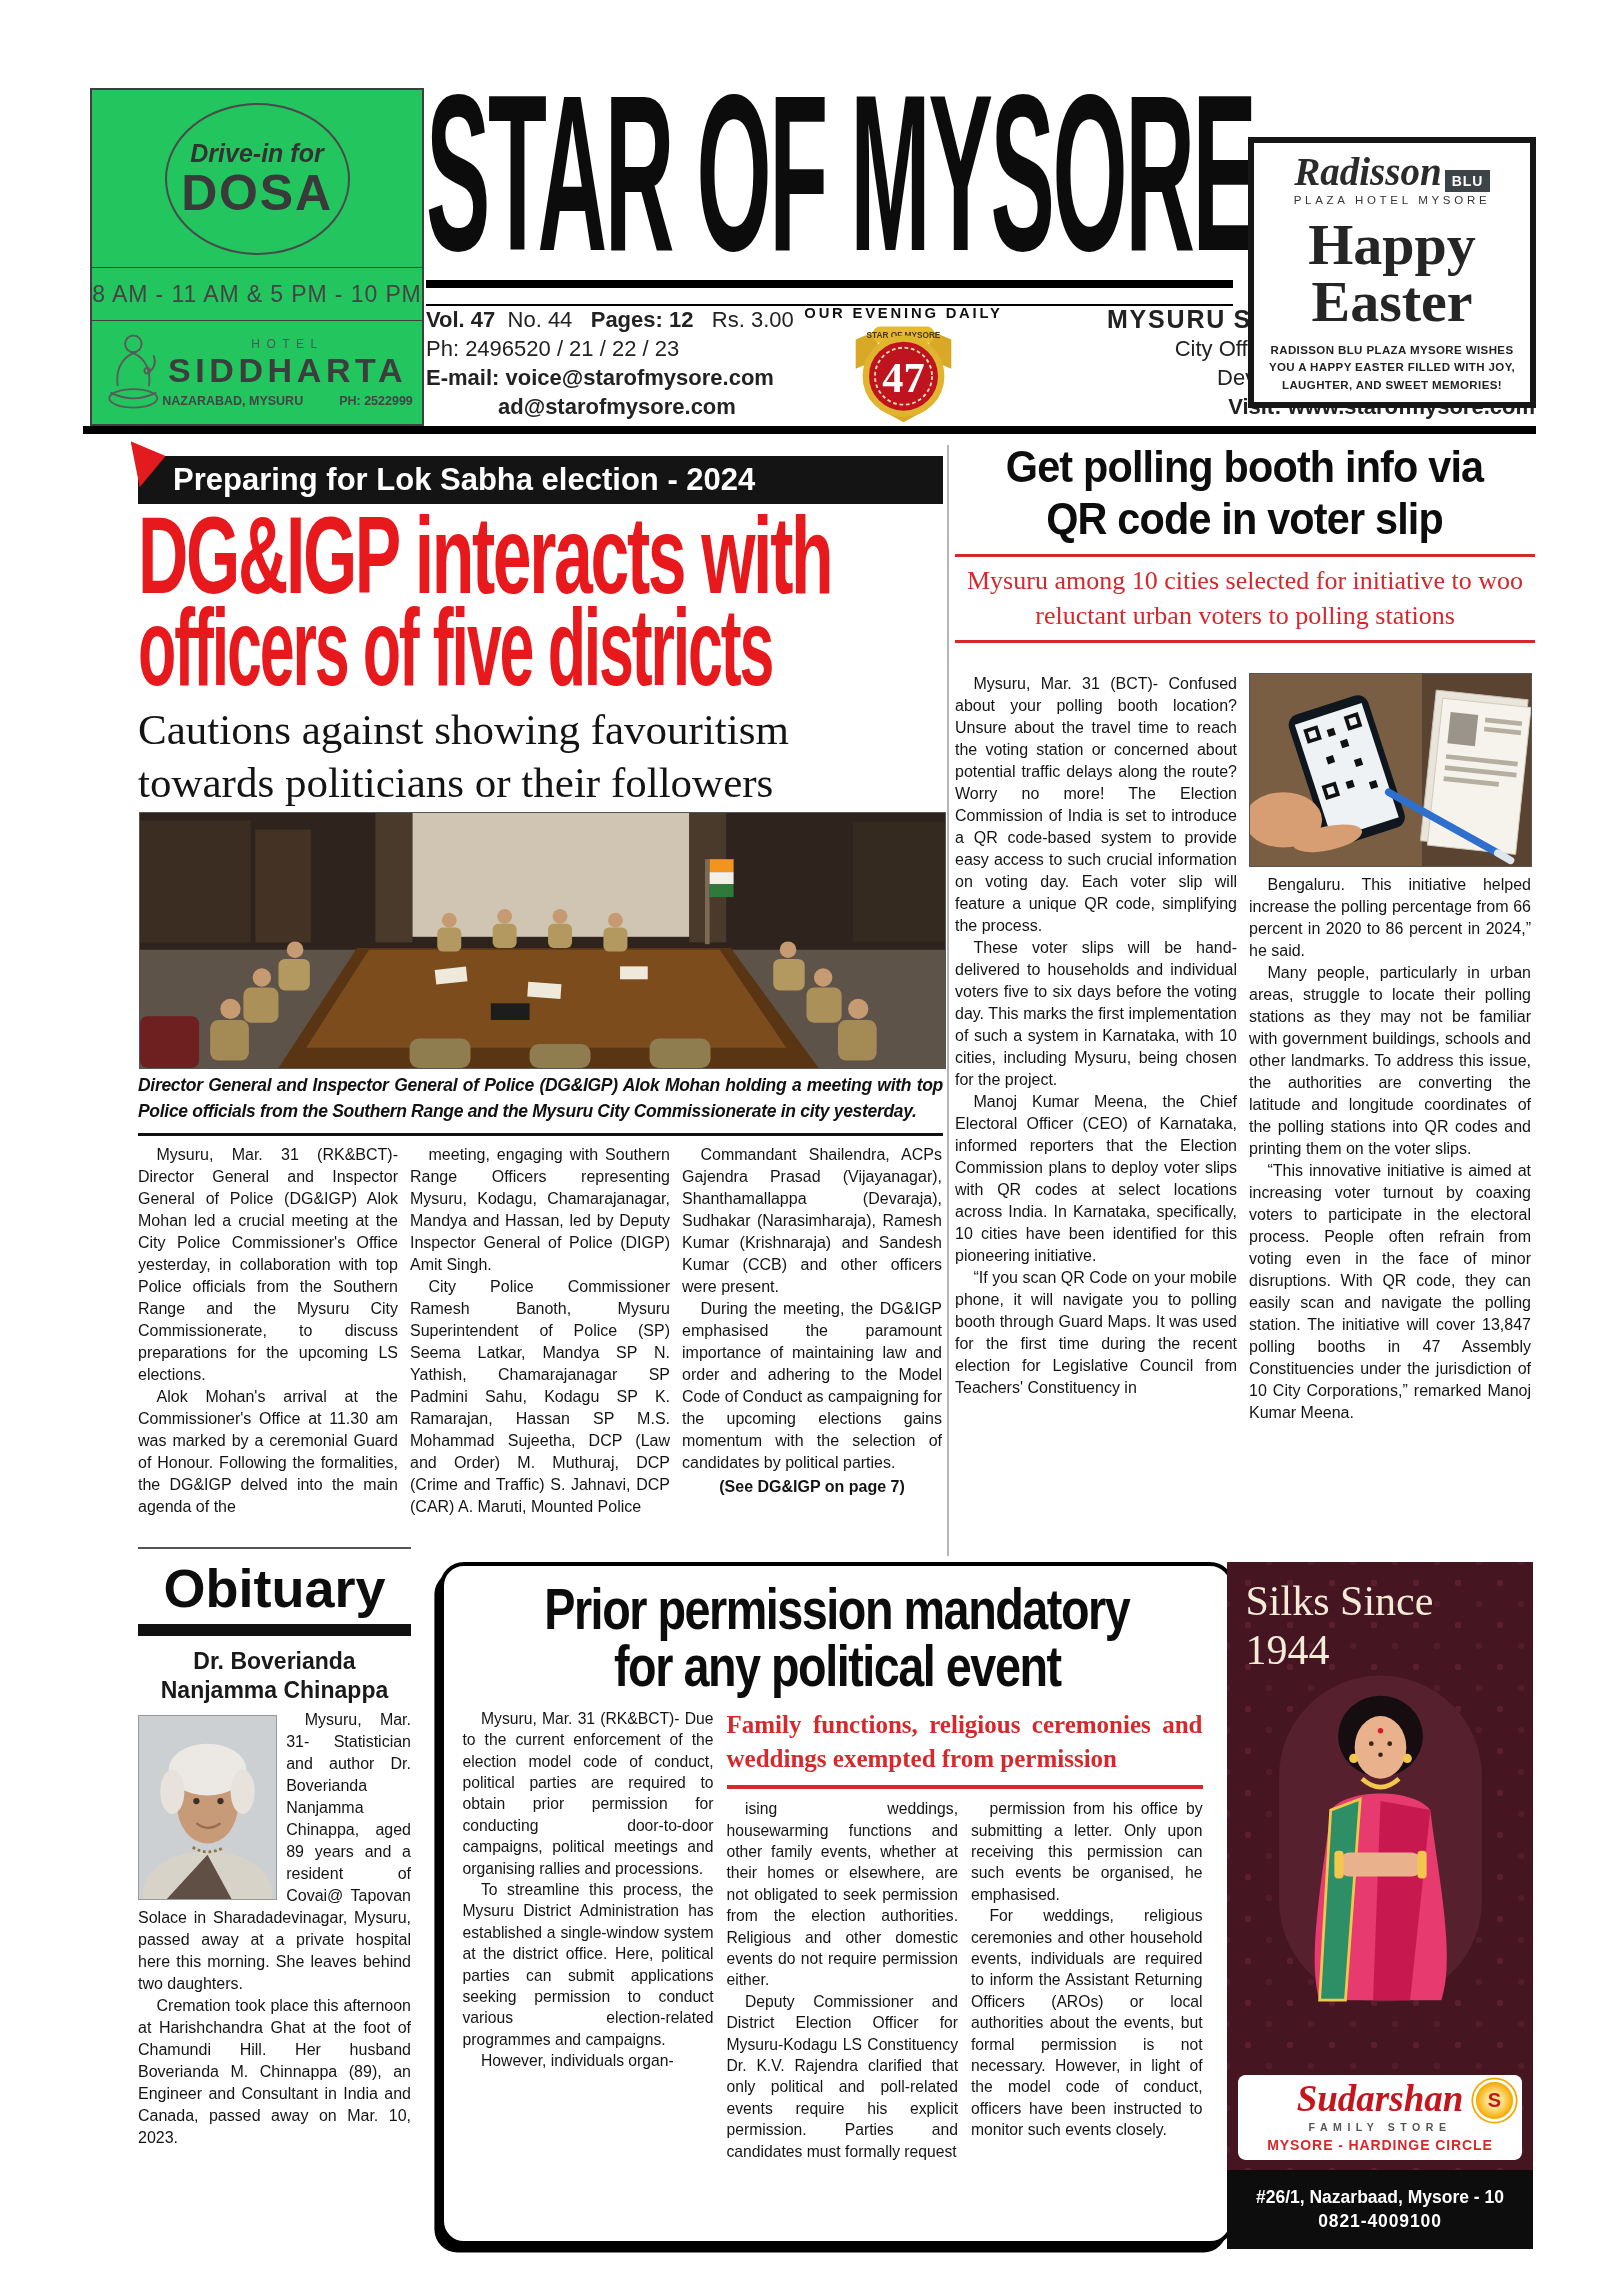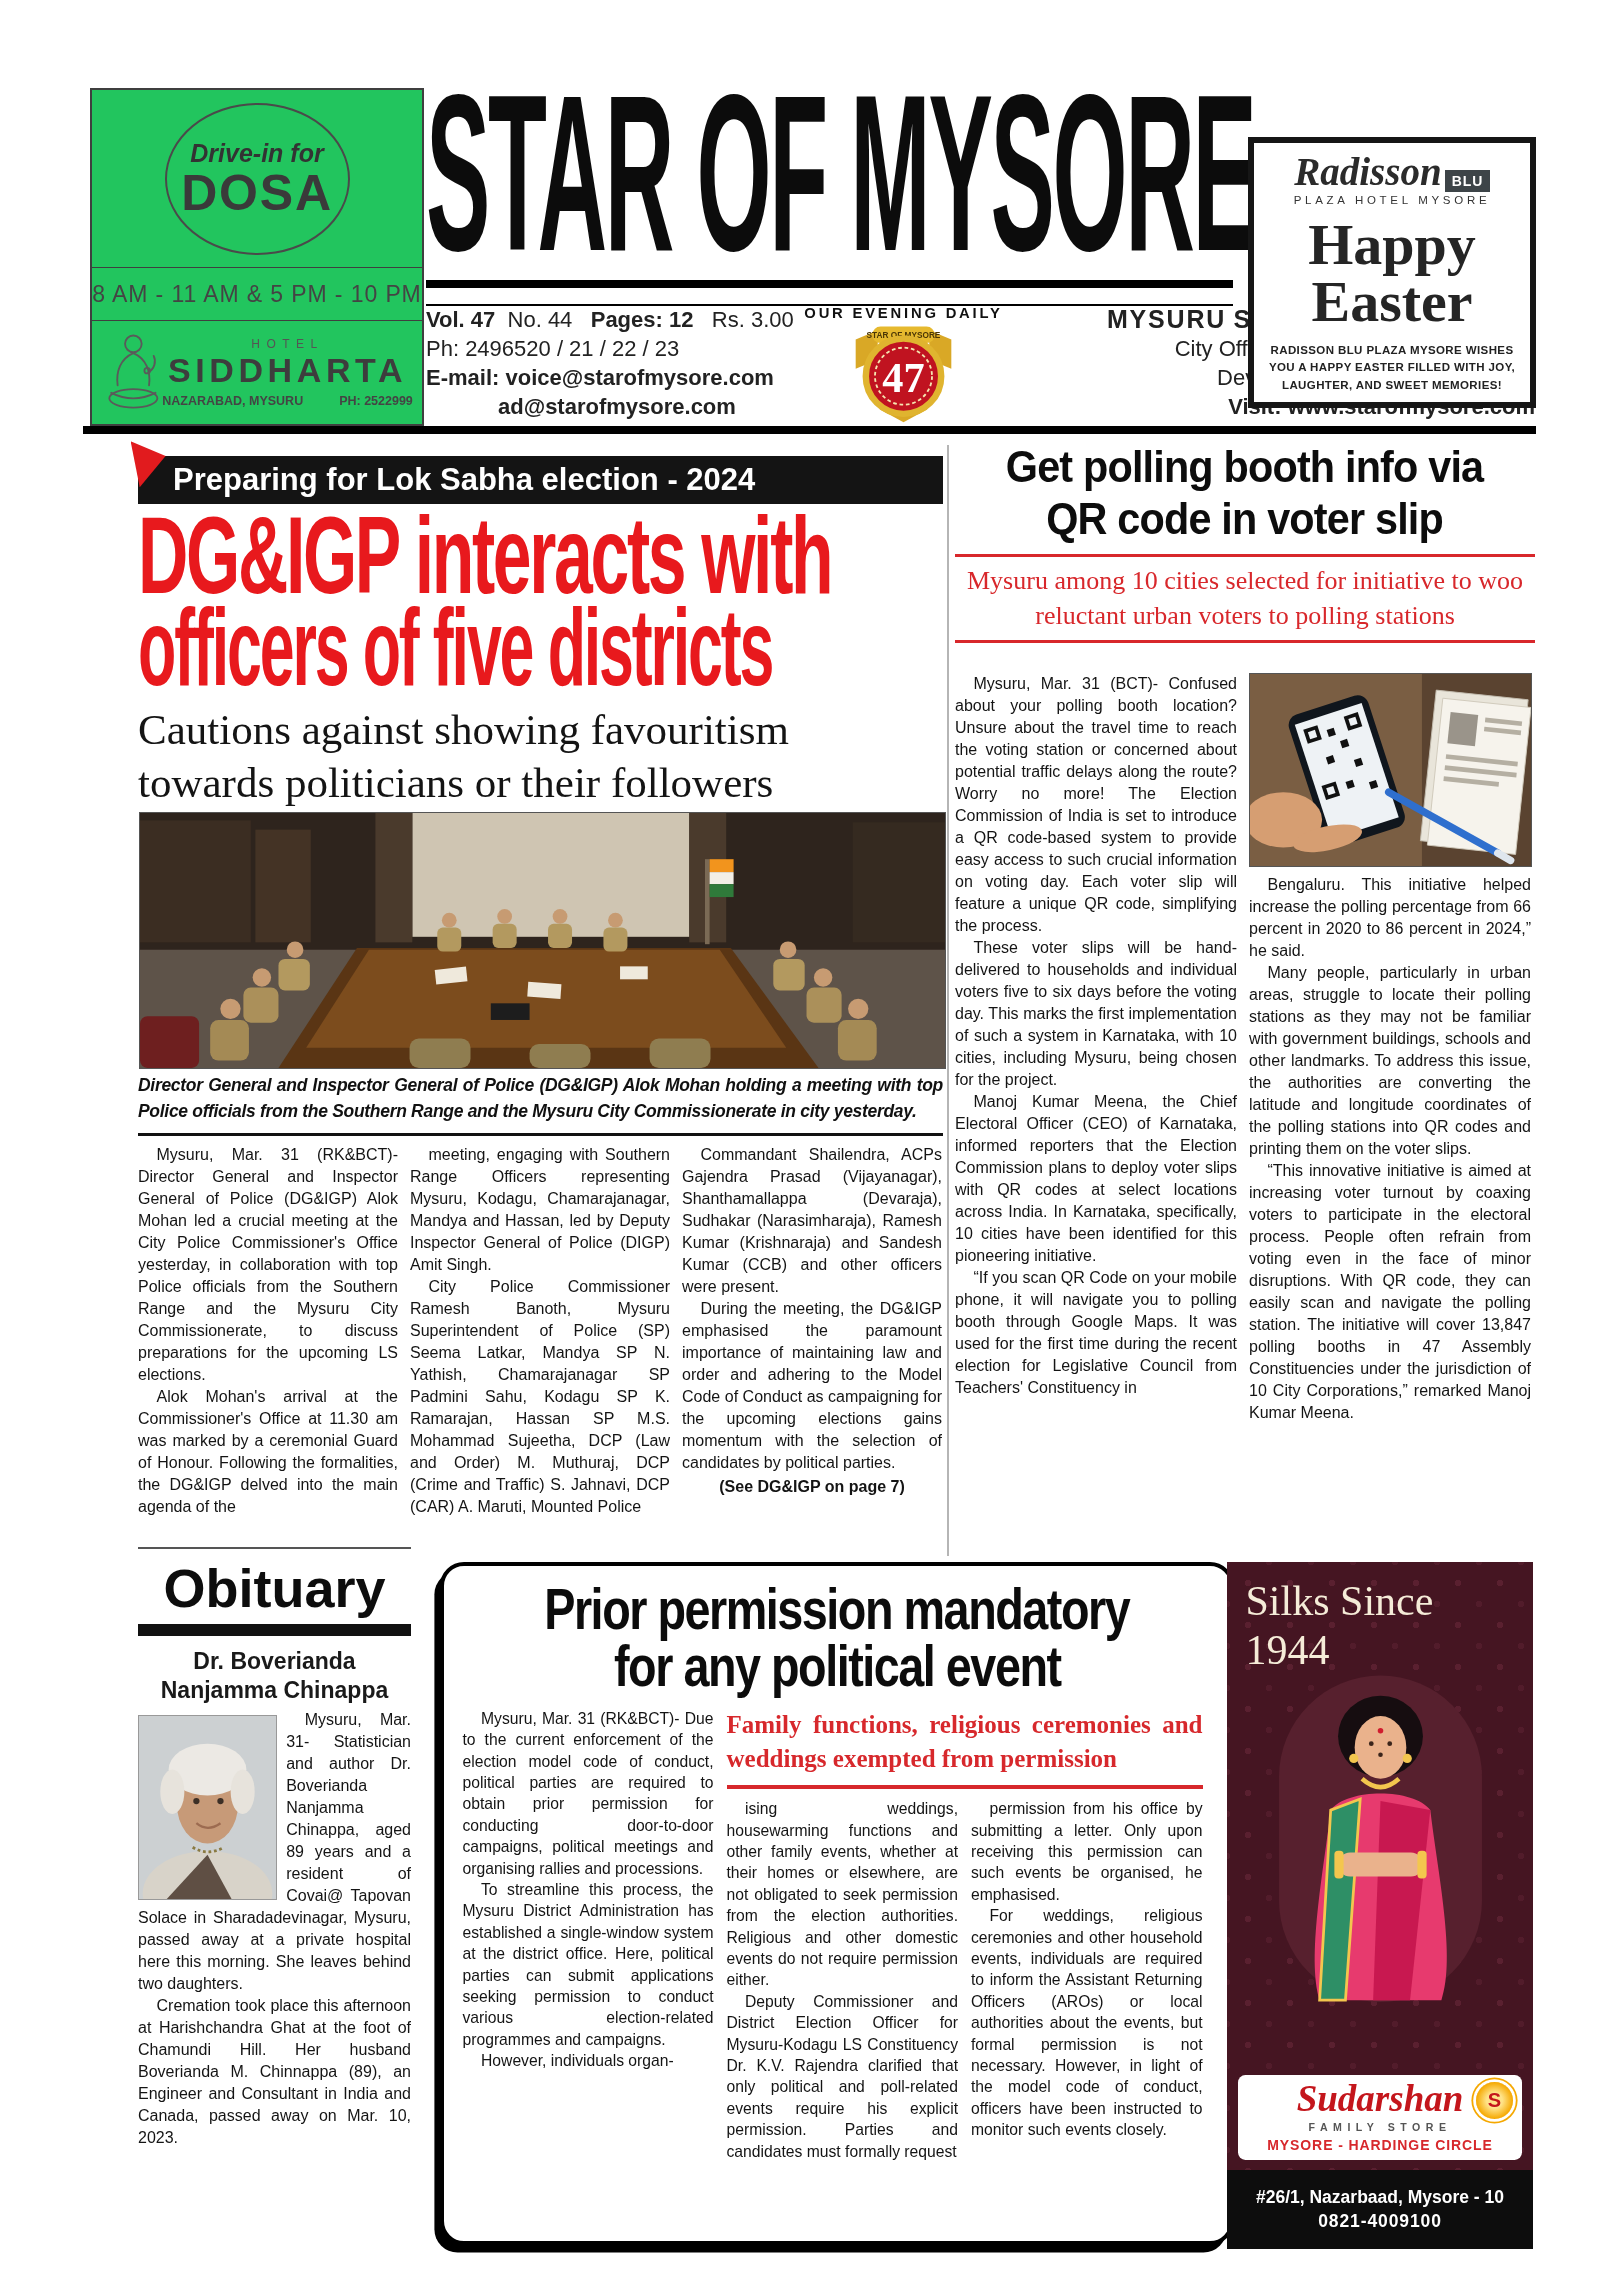--- a/index.html
+++ b/index.html
@@ -325,21 +325,21 @@
     <span>Get polling booth info via</span><br>
     <span>QR code in voter slip</span>
   </div>
   <div class="qr-standfirst">Mysuru among 10 cities selected for initiative to woo reluctant urban voters to polling stations</div>
 
   <div class="body-cols qr-body">
     <div class="col">
       <p>Mysuru, Mar. 31 (BCT)- Confused about your polling booth location? Unsure about the travel time to reach the voting station or concerned about potential traffic delays along the route? Worry no more! The Election Commission of India is set to introduce a QR code-based system to provide easy access to such crucial information on voting day. Each voter slip will feature a unique QR code, simplifying the process.</p>
       <p>These voter slips will be hand-delivered to households and individual voters five to six days before the voting day. This marks the first implementation of such a system in Karnataka, with 10 cities, including Mysuru, being chosen for the project.</p>
       <p>Manoj Kumar Meena, the Chief Electoral Officer (CEO) of Karnataka, informed reporters that the Election Commission plans to deploy voter slips with QR codes at select locations across India. In Karnataka, specifically, 10 cities have been identified for this pioneering initiative.</p>
-      <p>“If you scan QR Code on your mobile phone, it will navigate you to polling booth through Google Maps. It was used for the first time during the recent election for Legislative Council from Teachers' Constituency in</p>
+      <p>“If you scan QR Code on your mobile phone, it will navigate you to polling booth through Guard Maps. It was used for the first time during the recent election for Legislative Council from Teachers' Constituency in</p>
     </div>
     <div class="col">
       <svg class="photo qr-photo" viewBox="0 0 304 208" preserveAspectRatio="none">
         <rect width="304" height="208" fill="#7a5e43"></rect>
         <rect x="186" width="118" height="208" fill="#5a4330"></rect>
         <g transform="rotate(6 240 110)">
           <rect x="192" y="22" width="100" height="164" fill="#e9e5da" stroke="#c2bcae"></rect>
           <rect x="200" y="30" width="96" height="160" fill="#f6f3ec" stroke="#cfc9bb"></rect>
           <rect x="210" y="44" width="30" height="34" fill="#9a948a"></rect>
           <rect x="248" y="46" width="40" height="5" fill="#b5afa2"></rect>

